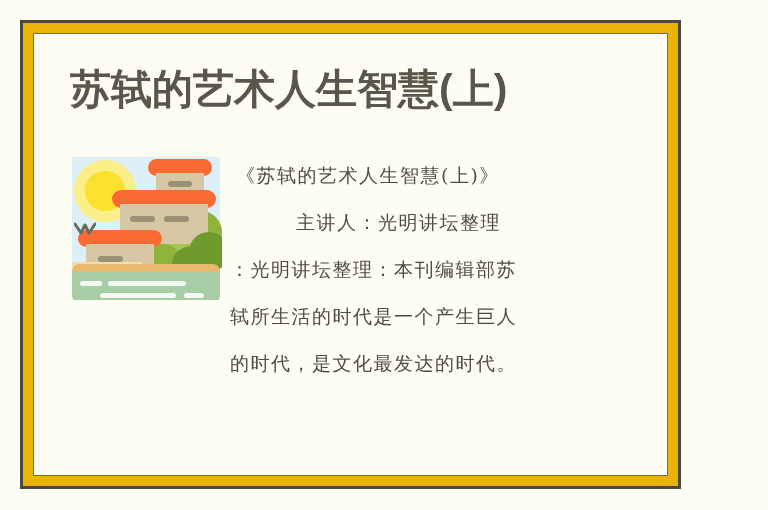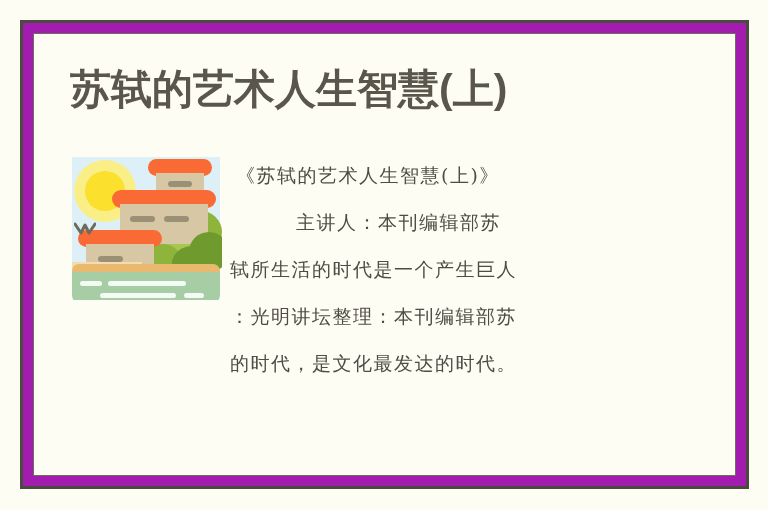--- a/index.html
+++ b/index.html
@@ -5,23 +5,23 @@
   * { margin:0; padding:0; box-sizing:border-box; }
   html, body {
     width:768px; height:510px;
     background:#fdfdf3;
     font-family:"Liberation Sans","DejaVu Sans",sans-serif;
     overflow:hidden;
   }
   #card {
     position:absolute;
     left:20px; top:20px;
-    width:729px; height:469px;
+    width:661px; height:469px;
     border:3px solid #4a4a40;
-    background:#a21caf;
+    background:#eab308;
   }
   #inner-frame {
     position:absolute;
     left:10px; top:10px; right:10px; bottom:10px;
     border:1px solid #6d6d5f;
     background:#fdfdf3;
   }
   #page-title {
     position:absolute;
     left:36px; top:32px;
@@ -140,21 +140,21 @@
         <div class="beach"></div>
         <div class="panel"></div>
         <div class="tline tline-1"></div>
         <div class="tline tline-2"></div>
         <div class="tline tline-3"></div>
         <div class="tline tline-4"></div>
       </div>
 
       <div id="body-text">
         <div class="line line-1">《苏轼的艺术人生智慧(上)》</div>
-        <div class="line line-2">主讲人：本刊编辑部苏</div>
+        <div class="line line-2">主讲人：光明讲坛整理</div>
+        <div class="line line-3">：光明讲坛整理：本刊编辑部苏</div>
         <div class="line line-4">轼所生活的时代是一个产生巨人</div>
-        <div class="line line-3">：光明讲坛整理：本刊编辑部苏</div>
         <div class="line line-5">的时代，是文化最发达的时代。</div>
       </div>
 
     </div>
   </div>
 </div>
 
 </body></html>

